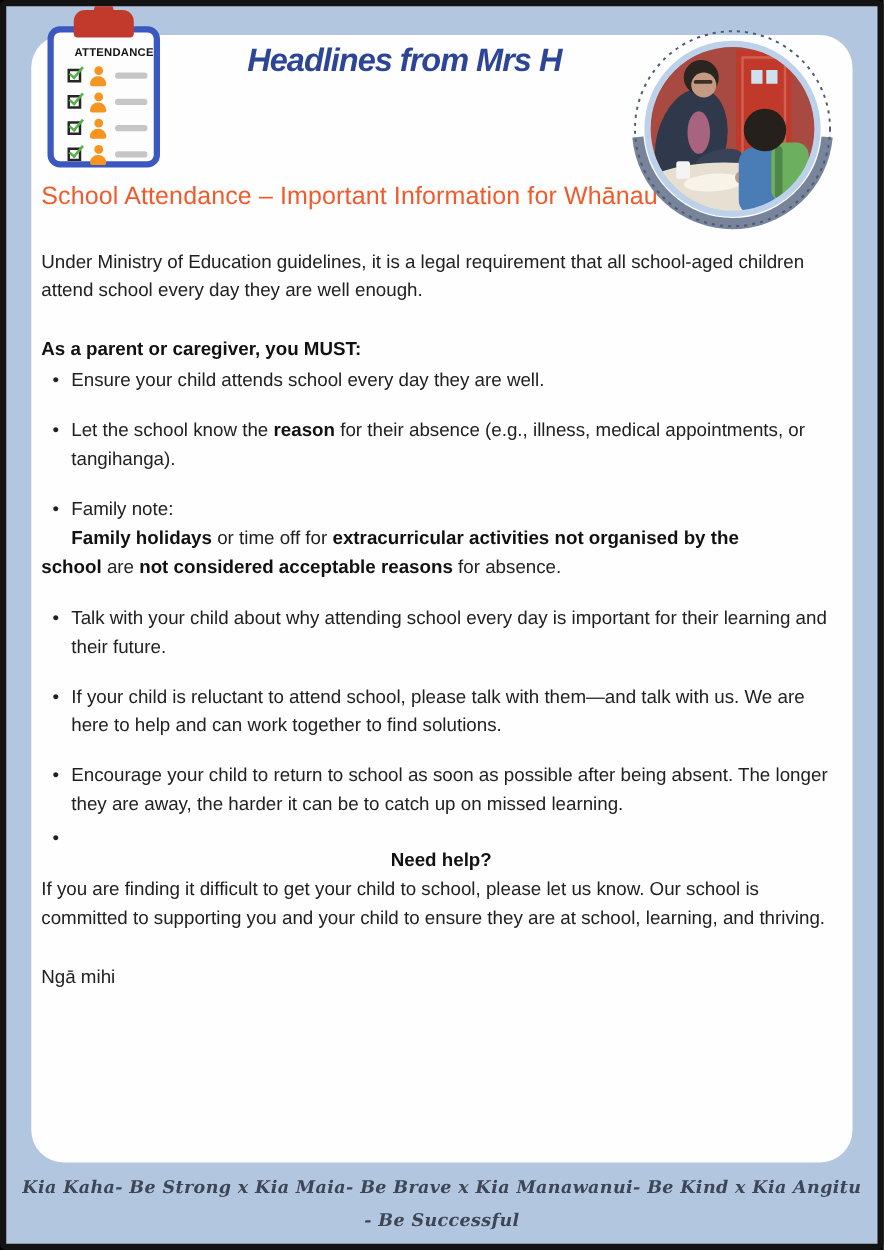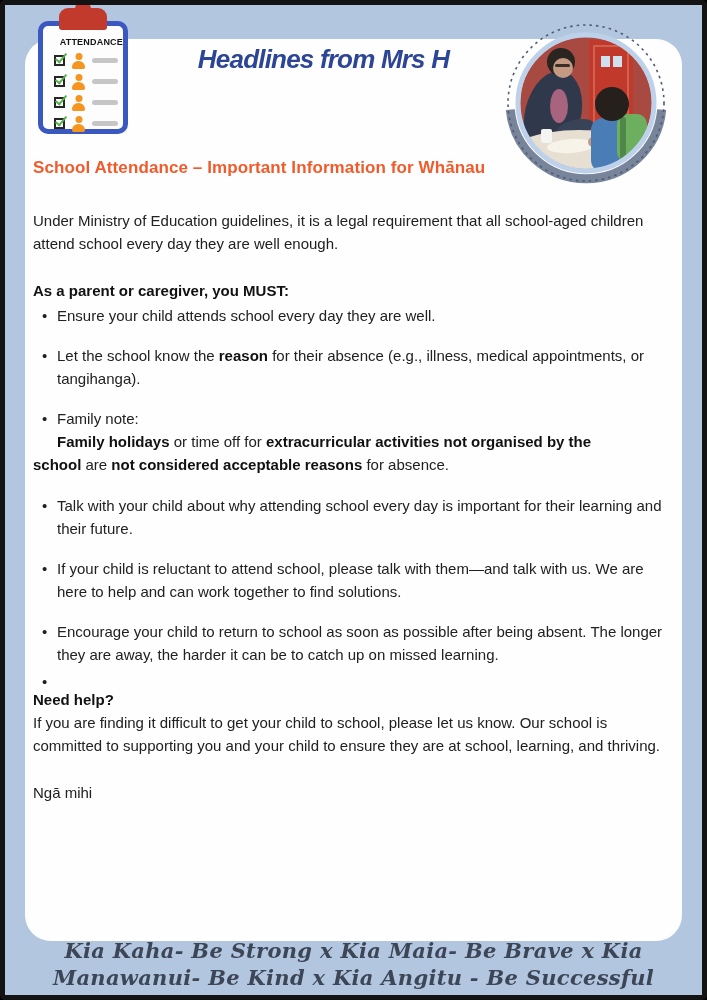--- a/index.html
+++ b/index.html
@@ -7,51 +7,51 @@
     margin: 0; background: #000;
     width: 707px; height: 1000px;
     font-family: "Liberation Sans", sans-serif;
   }
   .frame {
     position: relative; width: 707px; height: 1000px;
     background: #b3c6e0; border: 5px solid #131313; border-radius: 5px;
     overflow: hidden;
   }
   .card {
-    position: absolute; left: 20px; top: 34px;
+    position: absolute; left: 20px; top: 23px;
     width: 657px; height: 902px;
     background: #fefefe; border-radius: 26px;
   }
   .title {
     position: absolute; top: 5px; left: 0; right: 60px;
     text-align: center;
     font-size: 26px; font-weight: 800; font-style: italic;
     color: #2c4596; letter-spacing: -0.8px;
   }
   .content {
     position: absolute; top: 118px; left: 8px; right: 9px;
     color: #212121; font-size: 15px; line-height: 23px;
   }
   .orange-heading {
-    font-size: 17px; line-height: 22px; font-weight: 700;
+    font-size: 20px; line-height: 22px; font-weight: 400;
     color: #f15a2b; margin: 0 0 30px 0; letter-spacing: 0.1px;
   }
   .para { margin-bottom: 24px; }
   .section-h { font-weight: 800; color: #111; }
   .section-h.must { margin-bottom: 2px; }
   .section-h.support { margin: 18px 0 22px 0; }
   .bullet { position: relative; padding-left: 24px; margin-bottom: 17px; }
   .bullet::before {
     content: "\2022"; position: absolute; left: 9px; top: 0;
     font-size: 15px; color: #212121;
   }
   .bullet.empty { height: 14px; margin-bottom: 0; }
   .outdent { margin: 0 0 18px 0; }
   b { font-weight: 800; color: #111; }
-  .help-h { font-weight: 800; color: #111; margin-top: 4px; }
+  .help-h { font-weight: 800; color: #111; margin-top: 4px; text-align: center; }
   .help-text { margin-bottom: 24px; }
   .signoff { margin-top: 0; }
 
   
   .clipboard { position: absolute; left: 33px; top: 3px; width: 90px; z-index: 3; }
   .clip-top {
     width: 48px; height: 22px; margin: 0 auto; position: relative; z-index: 2;
     background: #c23a2b; border-radius: 9px 9px 3px 3px;
   }
   .clip-top::before {
@@ -85,21 +85,21 @@
   .bar { width: 26px; height: 5px; border-radius: 3px; background: #c6c6c6; }
 
   
   .photo-wrap { position: absolute; left: 496px; top: 13px; width: 170px; height: 170px; z-index: 3; }
 
   
   .footer {
     position: absolute; left: 0; right: 0; top: 932px;
     text-align: center; padding: 0 8px;
     font-family: "DejaVu Serif", serif; font-style: italic; font-weight: 600;
-    font-size: 21px; line-height: 27px; color: #3d4656; letter-spacing: 0.3px;
+    font-size: 14px; line-height: 27px; color: #3d4656; letter-spacing: 0.3px;
   }
 </style>
 </head>
 <body>
 
 <div class="frame">
 
   <div class="card">
     <h1 class="title">Headlines from Mrs H</h1>
 

